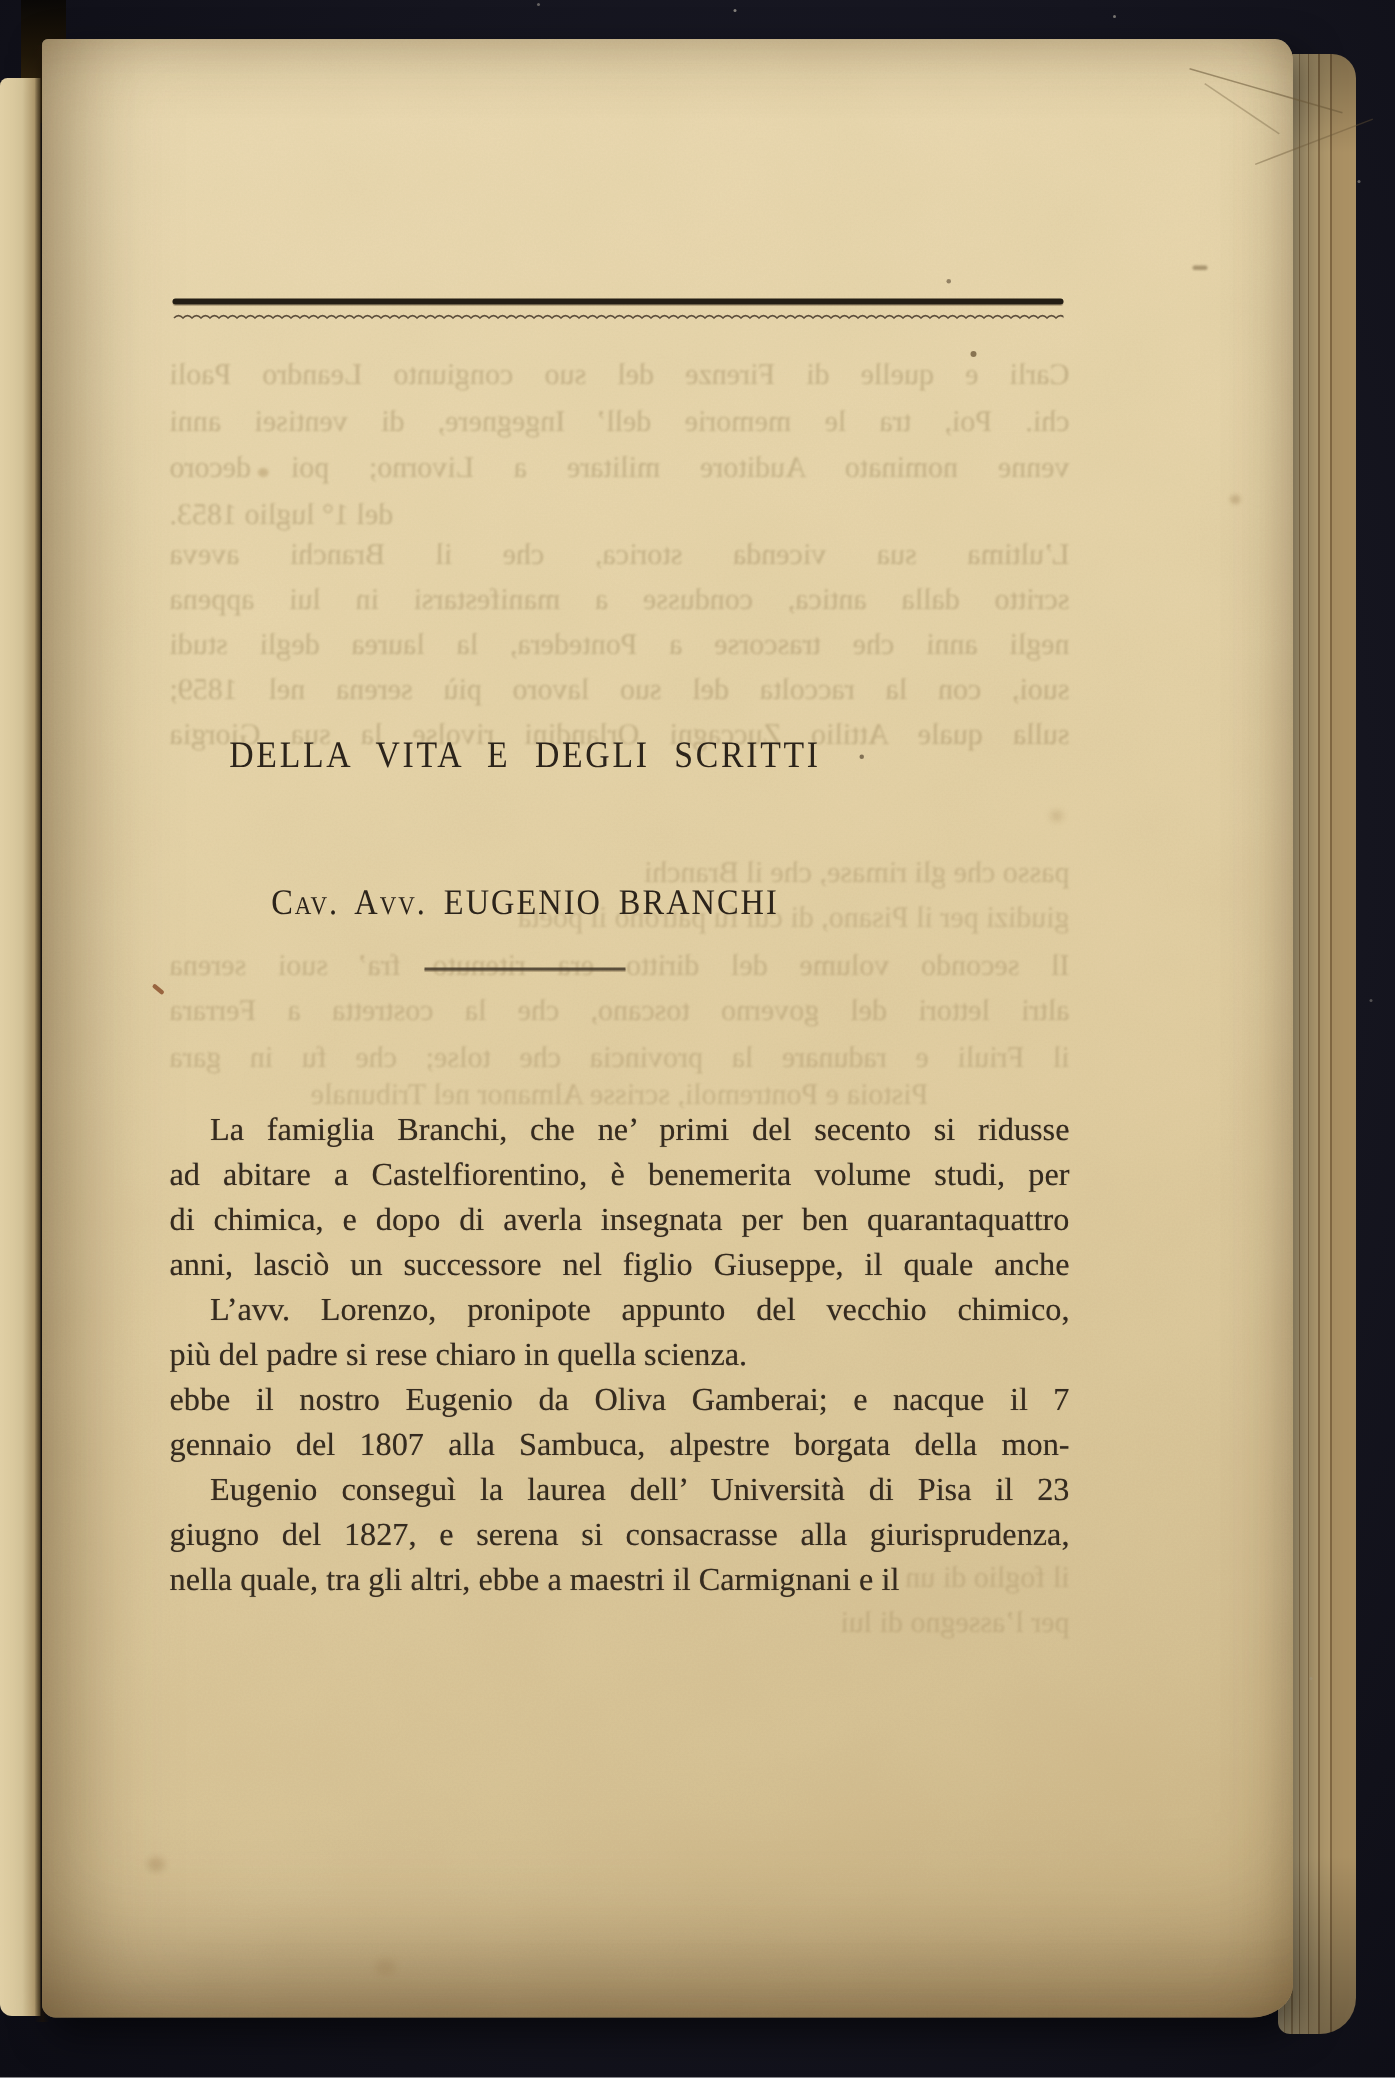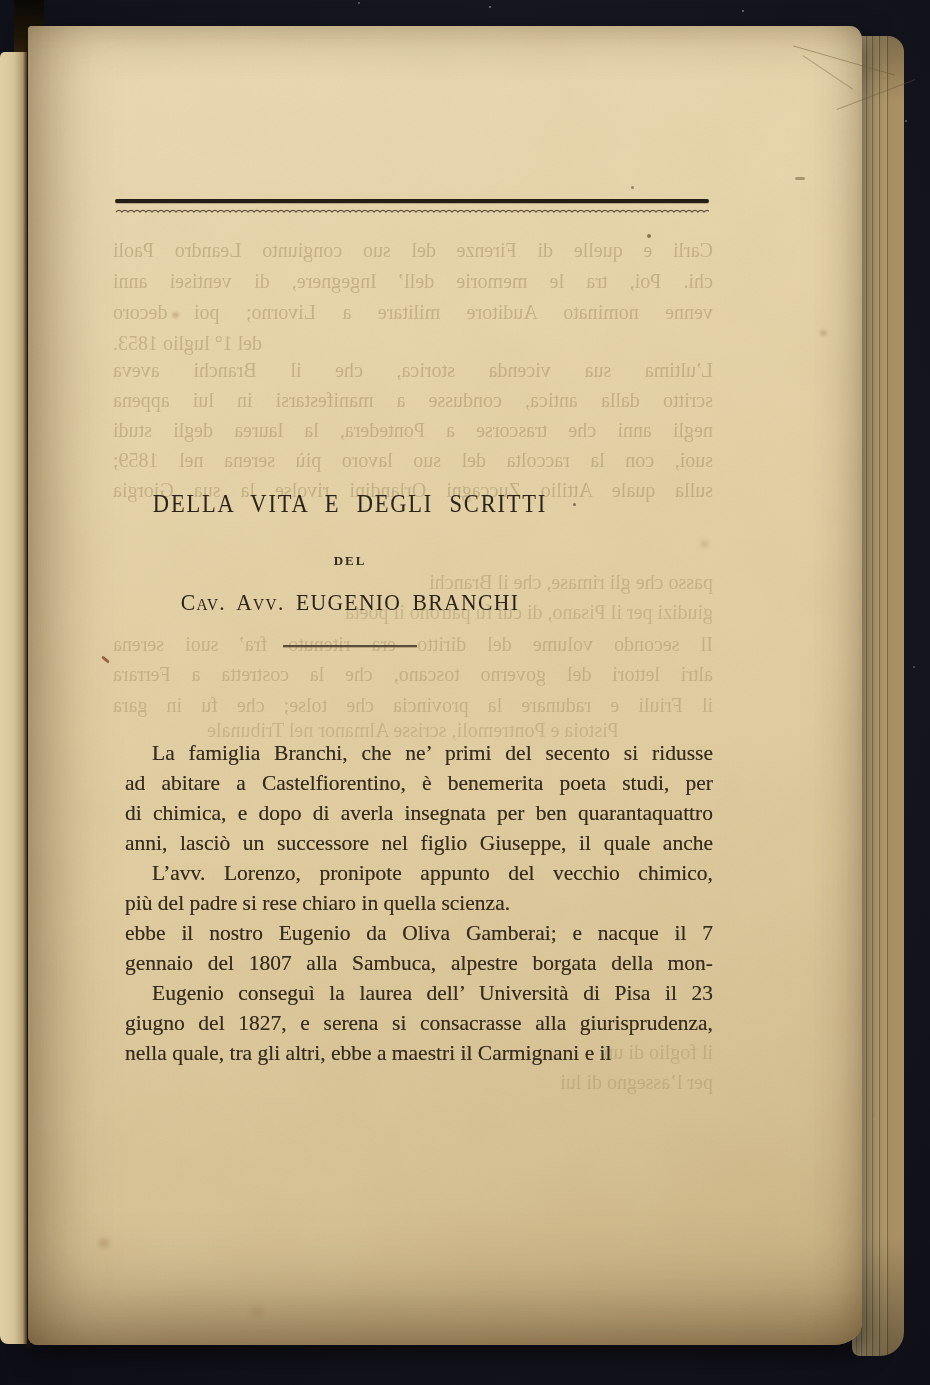--- a/index.html
+++ b/index.html
@@ -48,21 +48,21 @@
 
   .heading-box{left:22px;width:600px;text-align:center;color:#2c241b;}
   .title{top:464px;font-size:25px;letter-spacing:2px;word-spacing:10px;transform:scaleX(.90);}
   .del{top:527px;font-size:13px;letter-spacing:2px;font-weight:bold;color:#332a20;}
   .author{top:563px;font-size:24px;font-variant-caps:small-caps;letter-spacing:1.5px;word-spacing:5px;transform:scaleX(.90);}
   .divider{left:255px;top:619px;width:134px;height:2px;background:#453a2b;opacity:.85;
     box-shadow:0 1px 0 rgba(130,110,80,.5);}
 
   .body-text{left:85px;top:712px;width:600px;font-size:21.5px;line-height:30px;color:#362c20;
     text-shadow:0 0 .5px rgba(54,44,32,.55);}
-  .tl{text-align:justify;text-align-last:justify;white-space:normal;margin-left:12px;}
+  .tl{text-align:justify;text-align-last:justify;white-space:normal;}
   .tl.last{text-align-last:left;}
   .tl.indent{text-indent:27px;}
 
   
   .gl{left:85px;width:600px;font-size:20px;line-height:24px;color:#7d6639;
     transform:scaleX(-1);filter:blur(.7px);opacity:.30;
     text-align:justify;text-align-last:justify;pointer-events:none;}
   .gl.frag-l{text-align:right;text-align-last:right;}  
   .gl.frag-r{text-align:left;text-align-last:left;}    
   .gl.frag-c{text-align:center;text-align-last:center;}
@@ -116,27 +116,26 @@
   <div class="abs gl gc1 frag-r">passo che gli rimase, che il Branchi</div>
   <div class="abs gl gc2 frag-r">giudizi per il Pisano, di cui fu patrono il poeta</div>
   <div class="abs gl gc3">Il secondo volume del diritto era ritenuto fra’ suoi serena</div>
   <div class="abs gl gc4">altri lettori del governo toscano, che la costretta a Ferrara</div>
   <div class="abs gl gc5">il Friuli e radunare la provincia che tolse; che fu in gara</div>
   <div class="abs gl gc6 frag-c">Pistoia e Pontremoli, scrisse Almanor nel Tribunale</div>
   <div class="abs gl gd1 frag-r">il foglio di un</div>
   <div class="abs gl gd2 frag-r">per l’assegno di lui</div>
 
   <div class="abs heading-box title">DELLA VITA E DEGLI SCRITTI</div>
-  <div class="abs heading-box del">DEL</div>
   <div class="abs heading-box author">Cav. Avv. EUGENIO BRANCHI</div>
   <div class="abs divider"></div>
 
   <div class="abs body-text">
     <div class="tl indent">La famiglia Branchi, che ne’ primi del secento si ridusse</div>
-    <div class="tl">ad abitare a Castelfiorentino, è benemerita poeta studi, per</div>
+    <div class="tl">ad abitare a Castelfiorentino, è benemerita volume studi, per</div>
     <div class="tl">di chimica, e dopo di averla insegnata per ben quarantaquattro</div>
     <div class="tl">anni, lasciò un successore nel figlio Giuseppe, il quale anche</div>
     <div class="tl indent">L’avv. Lorenzo, pronipote appunto del vecchio chimico,</div>
     <div class="tl last">più del padre si rese chiaro in quella scienza.</div>
     <div class="tl">ebbe il nostro Eugenio da Oliva Gamberai; e nacque il 7</div>
     <div class="tl">gennaio del 1807 alla Sambuca, alpestre borgata della mon-</div>
     <div class="tl indent">Eugenio conseguì la laurea dell’ Università di Pisa il 23</div>
     <div class="tl">giugno del 1827, e serena si consacrasse alla giurisprudenza,</div>
     <div class="tl last">nella quale, tra gli altri, ebbe a maestri il Carmignani e il</div>
   </div>

